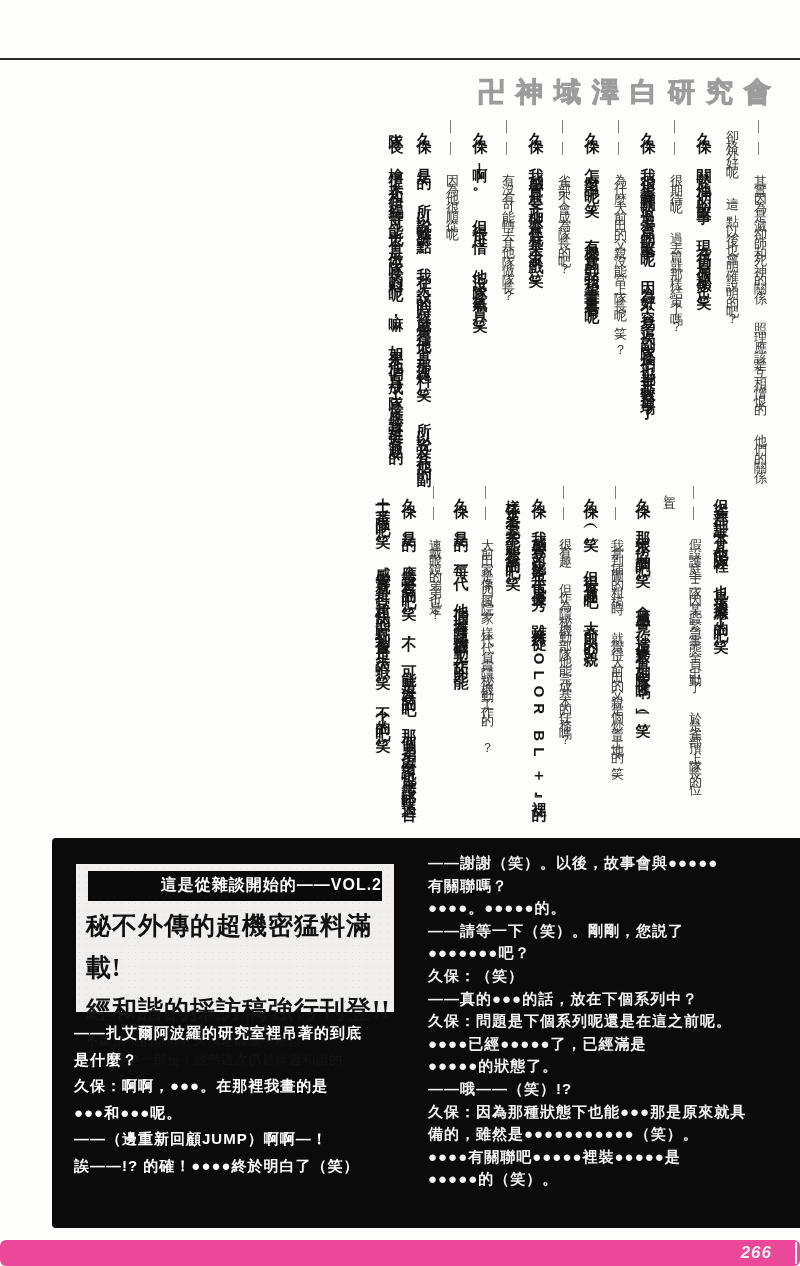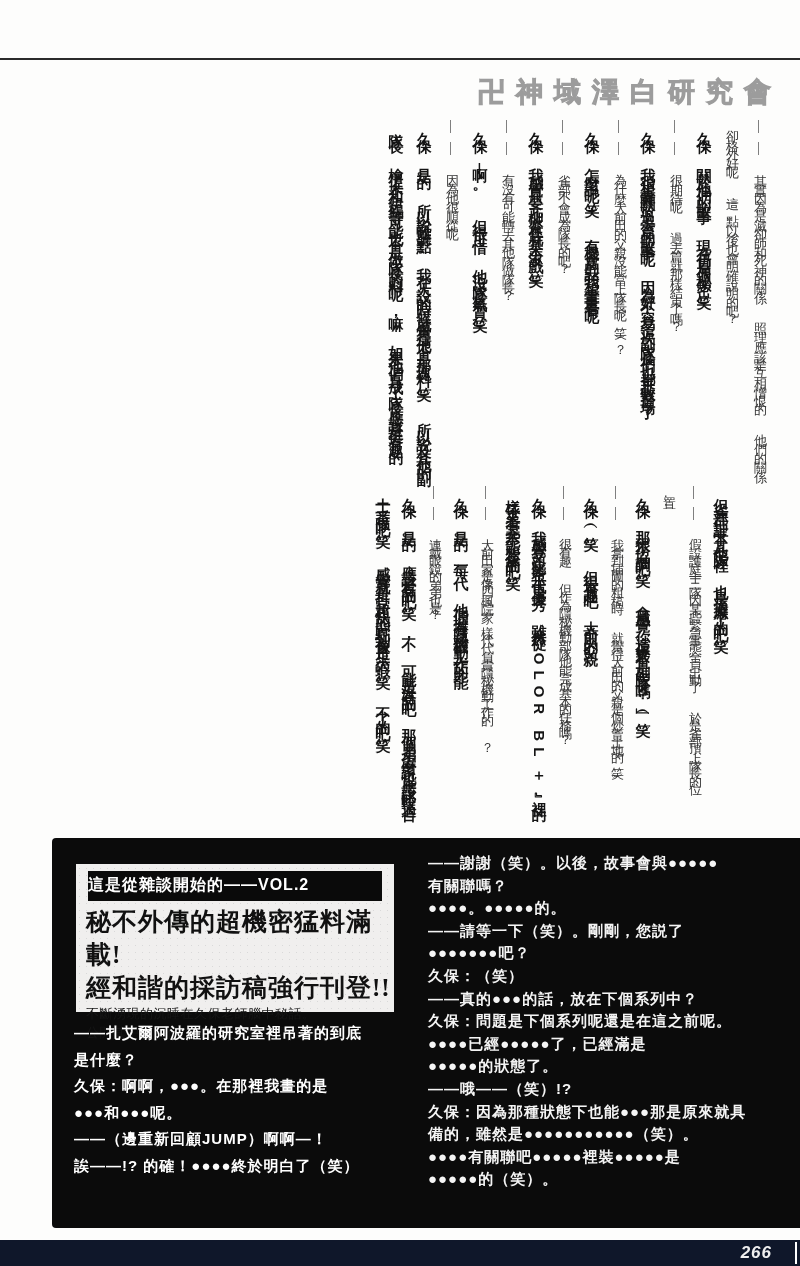--- a/index.html
+++ b/index.html
@@ -23,34 +23,34 @@
   
   .panel{position:absolute;left:52px;top:838px;width:748px;height:390px;
          background:#0b0b0b;border-radius:4px 0 0 4px;}
   .infobox{position:absolute;left:22px;top:24px;width:322px;height:152px;
            background-color:#f0efee;
            background-image:radial-gradient(#c3c3c3 0.6px,transparent 0.7px),
                             radial-gradient(#d9d9d9 0.6px,transparent 0.7px);
            background-size:4px 4px,7px 7px;background-position:0 0,2px 3px;
            box-shadow:0 0 0 2px #0b0b0b inset;}
   .ib-title{margin:9px auto 4px auto;width:294px;background:#0a0a0a;color:#ffffff;
-            font-weight:bold;font-size:16px;text-align:left;padding:4px 0 5px 0;
+            font-weight:bold;font-size:16px;text-align:right;padding:4px 0 5px 0;
             letter-spacing:1px;font-family:"Liberation Sans",sans-serif;}
   .ib-h1,.ib-h2{font-family:"Liberation Serif",serif;font-weight:900;color:#111111;
-            font-size:25px;line-height:33px;letter-spacing:1px;margin:0 0 0 12px;}
+            font-size:25px;line-height:42px;letter-spacing:1px;margin:0 0 0 12px;}
   .ib-s1,.ib-s2{font-family:"Liberation Sans",sans-serif;font-weight:normal;color:#161616;
             font-size:13px;line-height:18px;margin:1px 0 0 12px;letter-spacing:0.5px;}
   .qa-left{position:absolute;left:22px;top:182px;width:332px;
            font-weight:bold;font-size:15px;line-height:26.5px;color:#ffffff;
            letter-spacing:1px;}
   .qa-right{position:absolute;left:352px;top:14px;width:394px;
            font-weight:bold;font-size:15px;line-height:22.6px;color:#f4f4f4;
            letter-spacing:1px;margin-left:24px;}
   .qa-left div,.qa-right div{white-space:nowrap;}
-  .footer{position:absolute;left:0;top:1240px;width:800px;height:26px;background:#0f172a;}
+  .footer{position:absolute;left:0;top:1240px;width:800px;height:26px;background:#ec4899;border-radius:6px;}
   .pagenum{position:absolute;right:28px;top:3px;color:#efefef;font-size:17px;
            font-style:italic;font-weight:bold;letter-spacing:1px;}
   .edge-tick{position:absolute;right:3px;top:2px;width:2px;height:22px;background:#ffffff;}
 </style>
 </head>
 <body>
 
 <div class="page">
   <div class="top-rule"></div>
   <div class="logo">卍神域澤白研究會</div>

